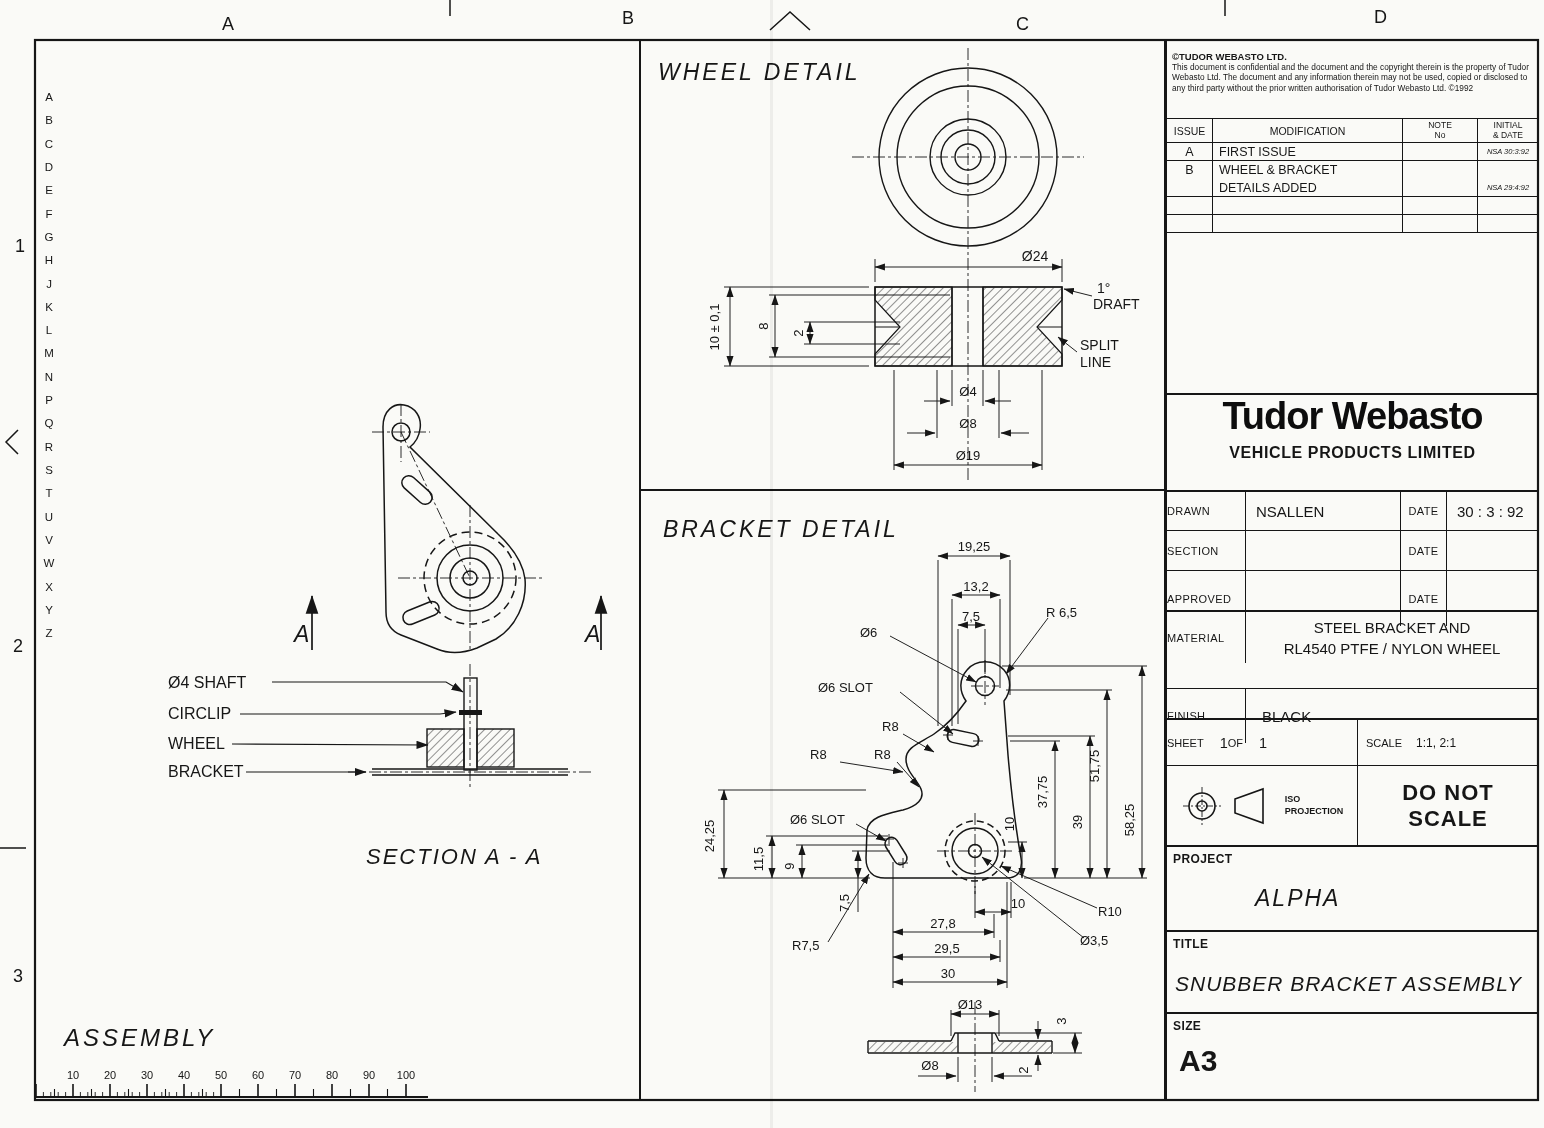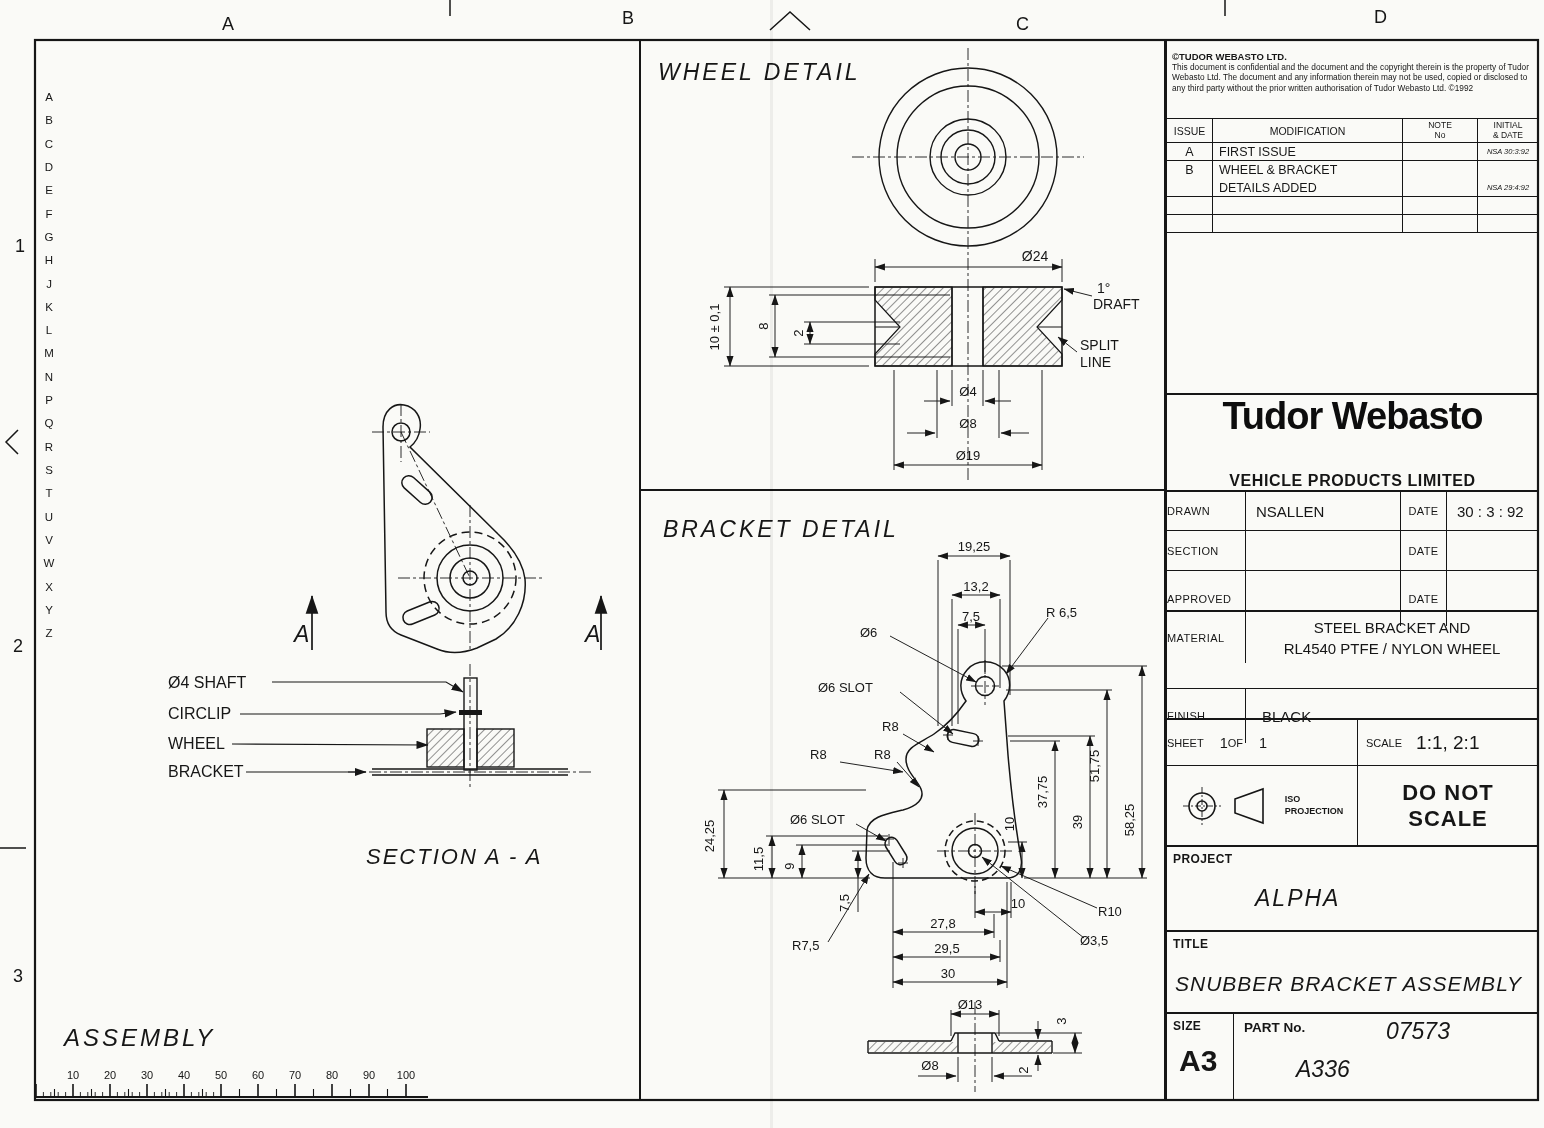--- a/index.html
+++ b/index.html
@@ -20,21 +20,21 @@
   .tb-copy .b{font-size:8.3px;line-height:1.26;display:block}
   .tb-issue{top:78px;display:grid;grid-template-columns:46px 190px 75px 60px;grid-template-rows:24px 18px 18px 18px 18px 17px;border-top:1.5px solid #161616;border-bottom:1.5px solid #161616}
   .tb-issue .c{border-right:1.2px solid #161616;border-bottom:1.2px solid #161616;display:flex;align-items:center;justify-content:center;font-size:12.5px;overflow:hidden}
   .tb-issue .c:nth-child(4n){border-right:none}
   .tb-issue .c:nth-child(n+21){border-bottom:none}
   .tb-issue .c:nth-child(n+9):nth-child(-n+12){border-bottom:none}
   .tb-issue .hdr{font-size:10.5px}
   .tb-issue .stack{flex-direction:column;font-size:8.5px;line-height:1.15}
   .tb-issue .left{justify-content:flex-start;padding-left:6px}
   .tb-issue .script{font-size:7.5px;font-style:italic;line-height:1.05;text-align:center}
-  .tb-logo{top:353px;height:97px;border-top:2px solid #161616;display:flex;flex-direction:column;align-items:center;justify-content:space-between;gap:6px}
+  .tb-logo{top:353px;height:97px;border-top:2px solid #161616;display:flex;flex-direction:column;align-items:center;justify-content:flex-start;gap:6px}
   .logo-main{font-size:38px;font-weight:bold;letter-spacing:-1px;color:#0d0d0d}
   .logo-sub{font-size:16px;font-weight:bold;letter-spacing:.6px}
   .row{display:grid}
   .r-drawn{top:450px;height:40px;grid-template-columns:79px 155px 46px 91px;border-top:2px solid #161616}
   .r-checked{top:490px;height:40px;grid-template-columns:79px 155px 46px 91px;border-top:1.4px solid #161616}
   .r-approved{top:530px;height:56px;grid-template-columns:79px 155px 46px 91px;border-top:1.4px solid #161616}
   .r-material{top:570px;height:53px;grid-template-columns:79px 292px;border-top:2px solid #161616}
   .r-finish{top:648px;height:55px;grid-template-columns:79px 292px;border-top:1.6px solid #161616}
   .r-sheet{top:678px;height:47px;grid-template-columns:191px 180px;border-top:2px solid #161616}
   .r-iso{top:725px;height:80px;grid-template-columns:191px 180px;border-top:1.6px solid #161616}
@@ -45,21 +45,21 @@
   .cell:last-child{border-right:none}
   .lbl{font-size:11px;letter-spacing:.4px}
   .lbl.ctr{padding-left:0;justify-content:center}
   .vv{font-size:15px;padding-left:10px}
   .mat{flex-direction:column;justify-content:center;font-size:15px;line-height:1.4;text-align:center}
   .fin{font-size:15px;padding-left:16px}
   .sheetcell{gap:0;}
   .sheetcell .sl{font-size:11px}
   .sheetcell .sn{font-size:14.5px;margin-left:16px}
   .scalecell .sl{font-size:11px;padding-left:8px}
-  .scalecell .sn{font-size:19px;margin-left:14px}
+  .scalecell .sn{font-size:12px;margin-left:14px}
   .isoleft{justify-content:center;gap:8px}
   .isotxt{display:flex;flex-direction:column;font-size:9px;font-weight:bold;line-height:1.3}
   .noscale{flex-direction:column;justify-content:center;font-size:22px;font-weight:bold;letter-spacing:1px;line-height:1.15}
   .blk{position:relative;display:block}
   .abs{position:absolute}
   .slab{font-size:12px;font-weight:bold;letter-spacing:.4px}
   .projval{font-size:23px;font-style:italic;letter-spacing:2px}
   .titleval{font-size:21px;font-style:italic;letter-spacing:1px}
   .a3{font-size:30px;font-weight:bold}
   .partno{font-size:13.5px;font-weight:bold}
@@ -491,21 +491,16 @@
   <div class="sec r-project blk" style="position:absolute">
     <span class="abs slab" style="left:6px;top:5px">PROJECT</span>
     <span class="abs projval" style="left:88px;top:38px">ALPHA</span>
   </div>
 
   <div class="sec row r-size">
     <div class="cell" style="display:block">
       <span class="abs slab" style="left:6px;top:5px">SIZE</span>
       <span class="abs a3" style="left:12px;top:30px">A3</span>
     </div>
-    <div class="cell" style="display:block">
-      <span class="abs partno" style="left:10px;top:6px">PART No.</span>
-      <span class="abs hand" style="left:152px;top:4px">07573</span>
-      <span class="abs hand" style="left:62px;top:42px">A336</span>
-    </div>
   </div>
 
 </div>
 </div>
 
 </body></html>

